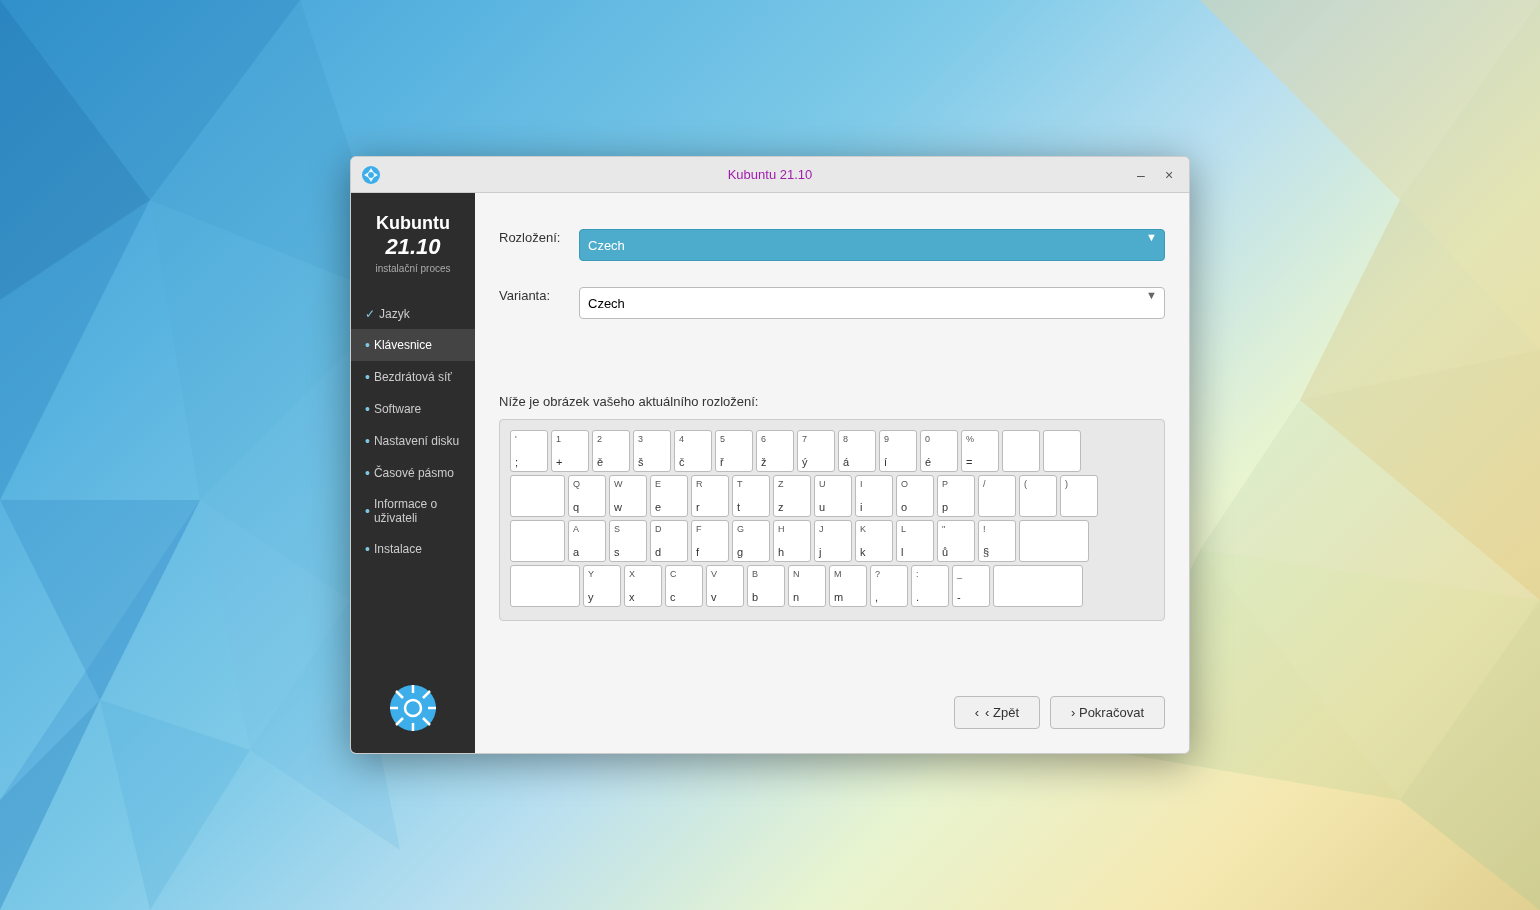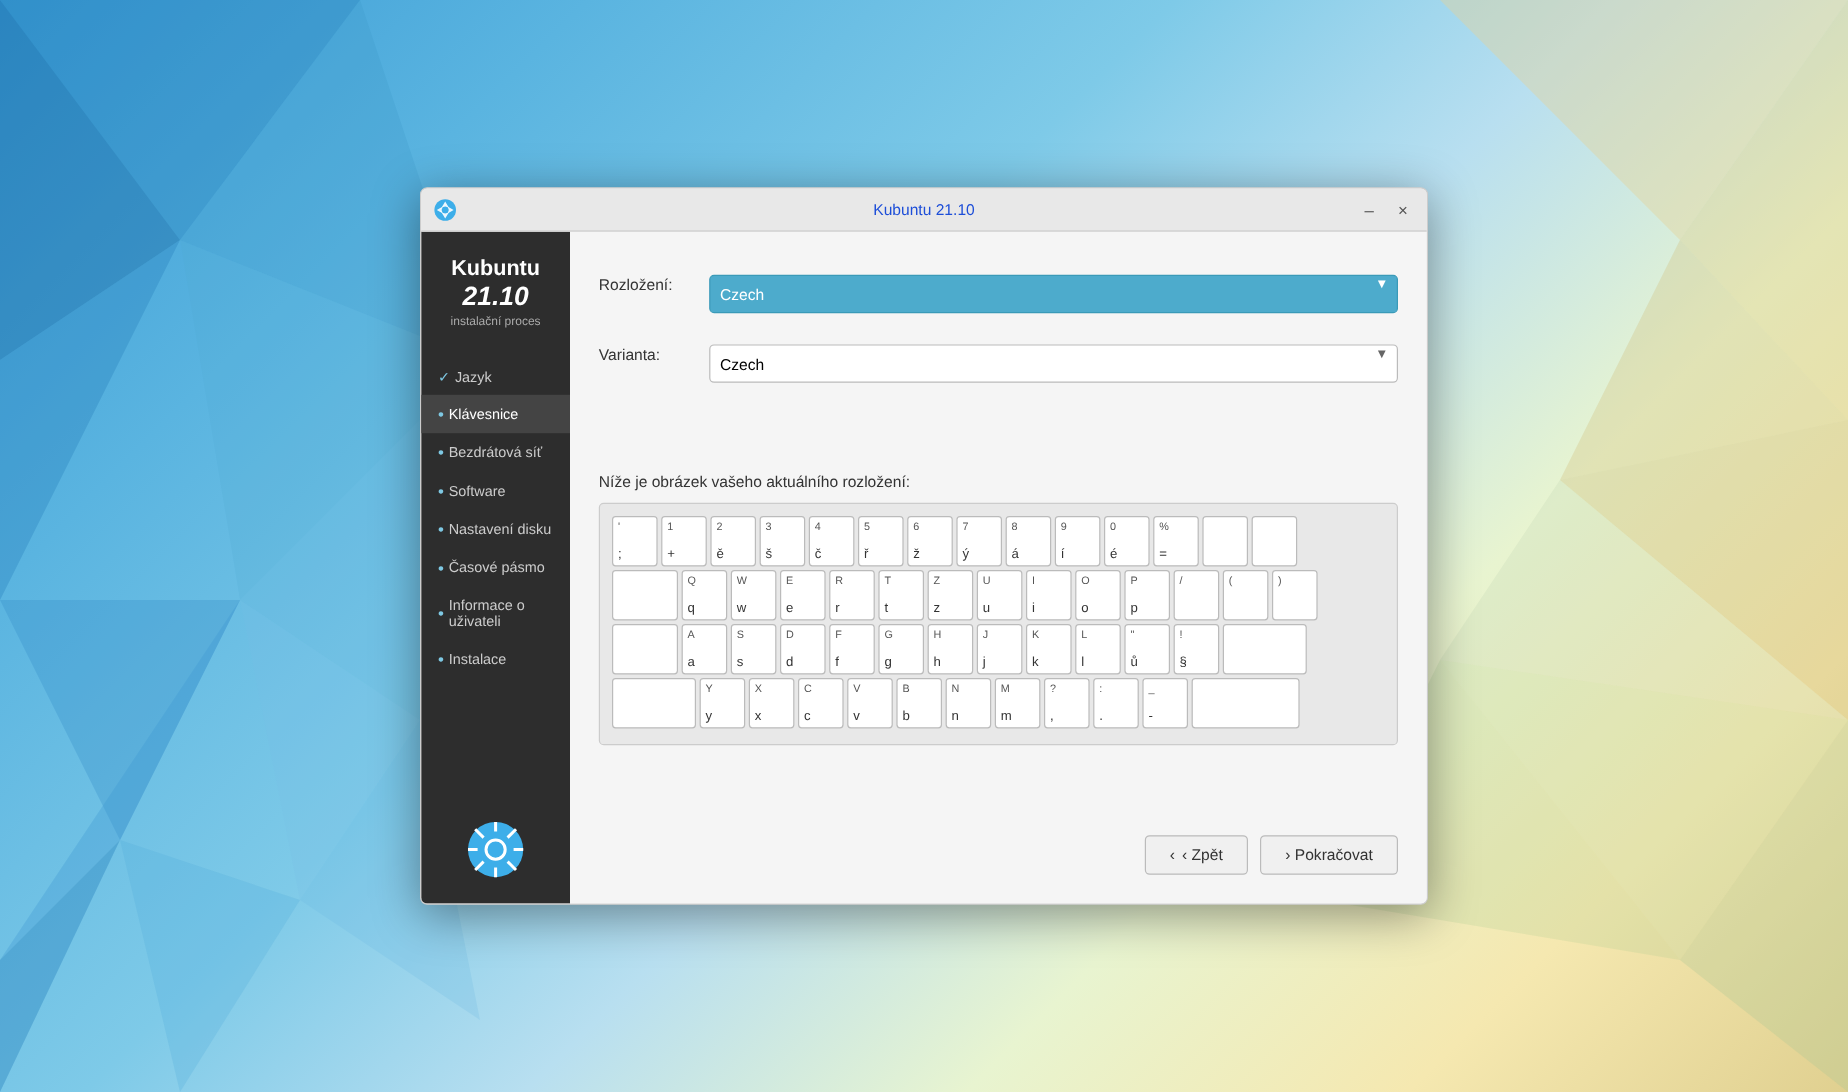--- a/index.html
+++ b/index.html
@@ -55,21 +55,21 @@
       height: 20px;
     }
 
     .title-bar-icon svg {
       width: 20px;
       height: 20px;
     }
 
     .title-bar-title {
       font-size: 13px;
-      color: #1d4ed8;
+      color: #a21caf;
       font-weight: 500;
     }
 
     .title-bar-controls {
       position: absolute;
       right: 8px;
       display: flex;
       gap: 4px;
     }
 
@@ -194,21 +194,20 @@
     .form-label-text {
       font-size: 13px;
       color: #333;
       margin-bottom: 10px;
     }
 
     .form-row {
       display: flex;
       align-items: center;
       margin-bottom: 10px;
-      gap: 12px;
     }
 
     .form-row label {
       font-size: 13px;
       color: #333;
       width: 80px;
       flex-shrink: 0;
     }
 
     .select-wrapper {

